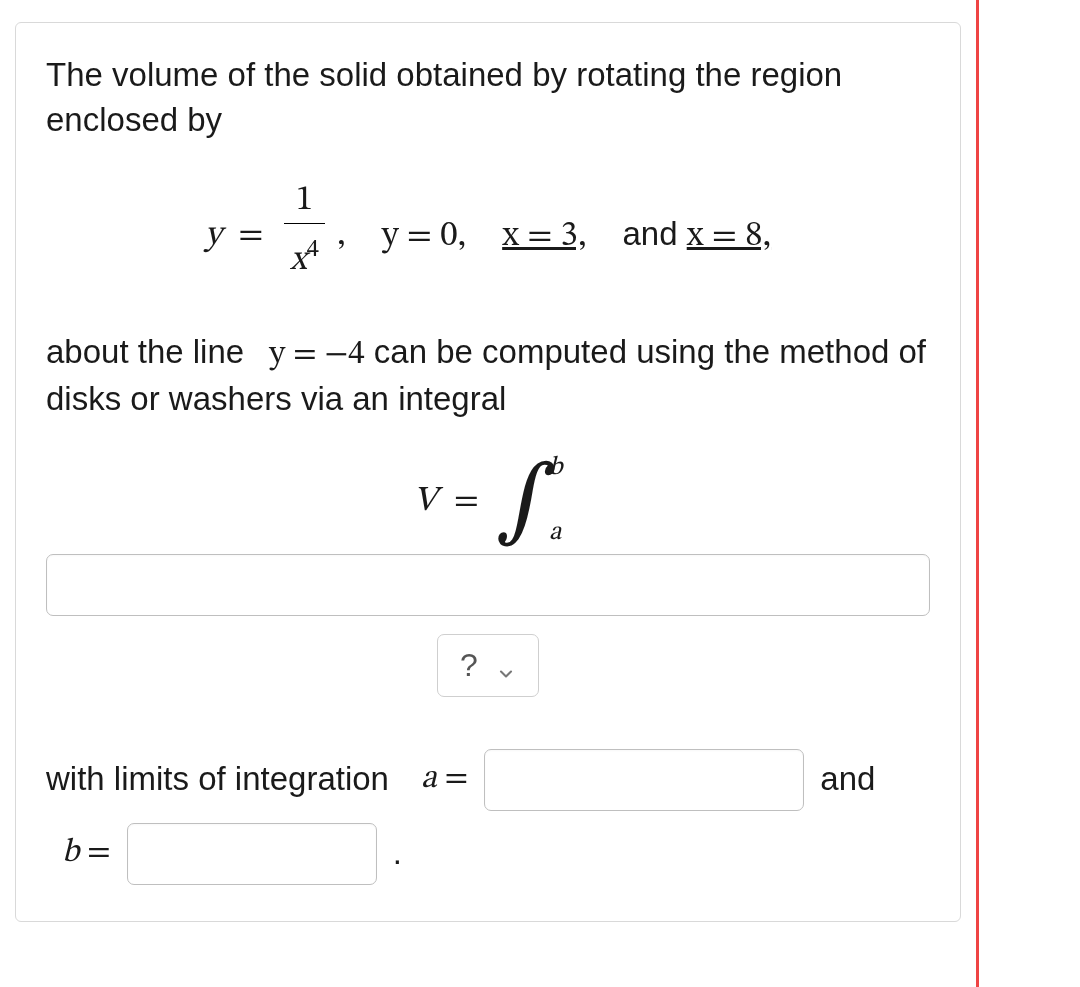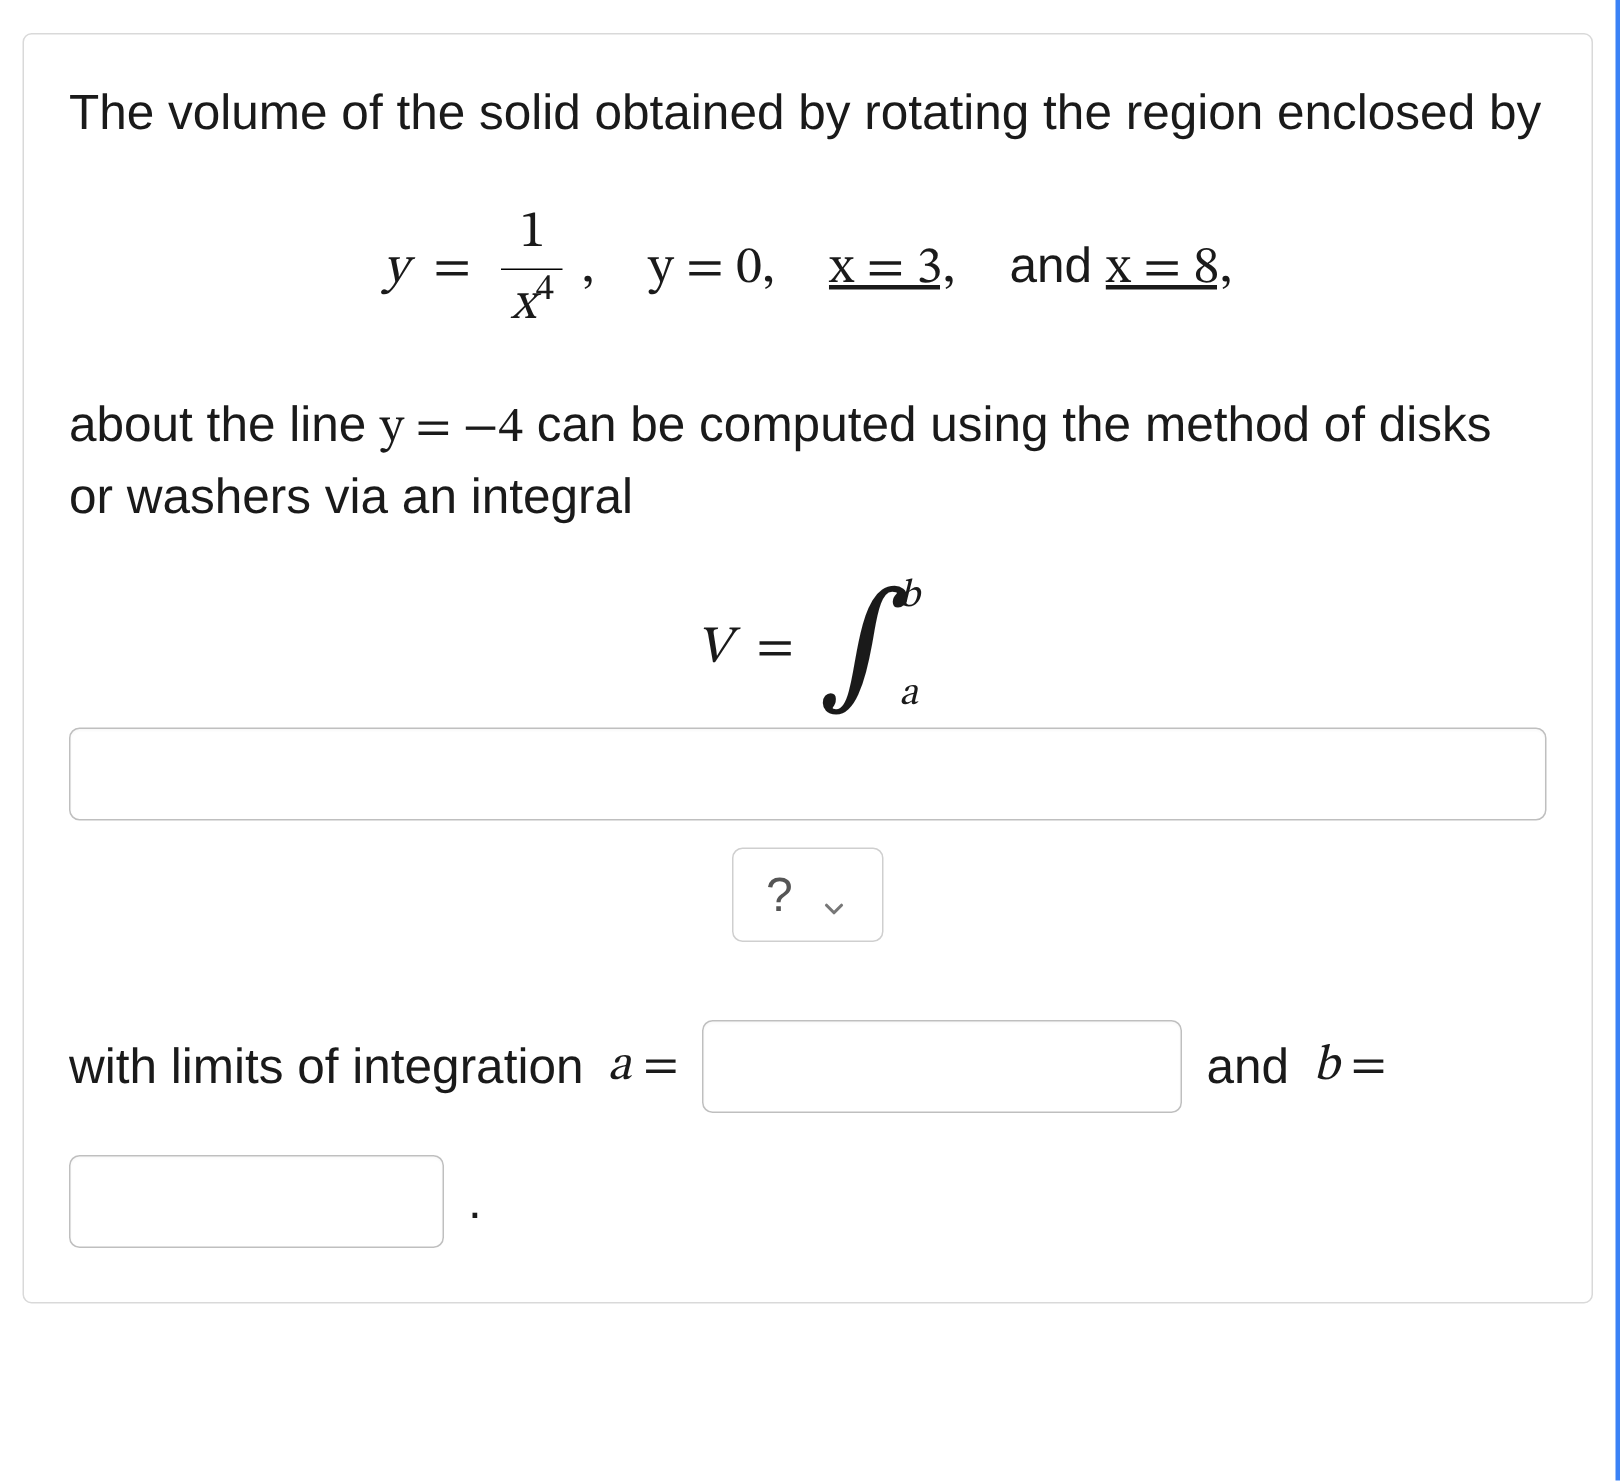--- a/index.html
+++ b/index.html
@@ -4,52 +4,53 @@
 <style>
   * { box-sizing: border-box; }
   body {
     margin: 0;
     padding: 0;
     font-family: Arial, Helvetica, sans-serif;
     background: #fff;
     color: #1a1a1a;
   }
   .page {
-    width: 1080px;
+    width: 979px;
     height: 987px;
     position: relative;
     padding: 22px 15px 0 15px;
-    border-right: 3px solid #3b82f6;
+    border-right: 3px solid #ef4444;
   }
   .card {
     border: 1px solid #d9d9d9;
     border-radius: 6px;
     padding: 30px 30px 36px 30px;
     font-size: 33px;
     line-height: 1.35;
   }
   .prose { font-size: 33px; }
   .math-block {
     text-align: center;
     margin: 34px 0 34px 0;
     font-family: "Cambria Math", "STIX Two Math", "Times New Roman", serif;
     font-size: 35px;
   }
   .math-inline {
     font-family: "Cambria Math", "STIX Two Math", "Times New Roman", serif;
+    margin-left: 16px;
   }
   .mi { font-style: italic; }
   .frac {
     display: inline-block;
     vertical-align: middle;
     text-align: center;
     margin: 0 4px;
   }
   .frac .num { display: block; padding: 0 6px; }
-  .frac .den { display: block; border-top: 1.5px solid #000; padding: 0 6px; }
+  .frac .den { display: block; border-top: 1.5px solid #000; padding: 12px 6px; }
   .sup { font-size: 0.7em; vertical-align: super; line-height: 0; }
   .int-wrap {
     display: inline-flex;
     align-items: center;
     vertical-align: middle;
   }
   .int-sign {
     font-size: 90px;
     line-height: 0.8;
     display: inline-block;
@@ -97,21 +98,21 @@
   }
   .help-row { text-align: center; margin-bottom: 52px; }
   .chev {
     width: 20px; height: 20px;
     display: inline-block;
   }
   .limits-row {
     display: flex;
     flex-wrap: wrap;
     align-items: center;
-    gap: 28px 16px;
+    gap: 12px 16px;
     font-size: 33px;
   }
   .limits-row .mi, .limits-row .mn { font-family: "Cambria Math","STIX Two Math","Times New Roman",serif; }
   .eq-row {
     display: flex;
     align-items: center;
     justify-content: center;
     gap: 36px;
     flex-wrap: wrap;
   }

